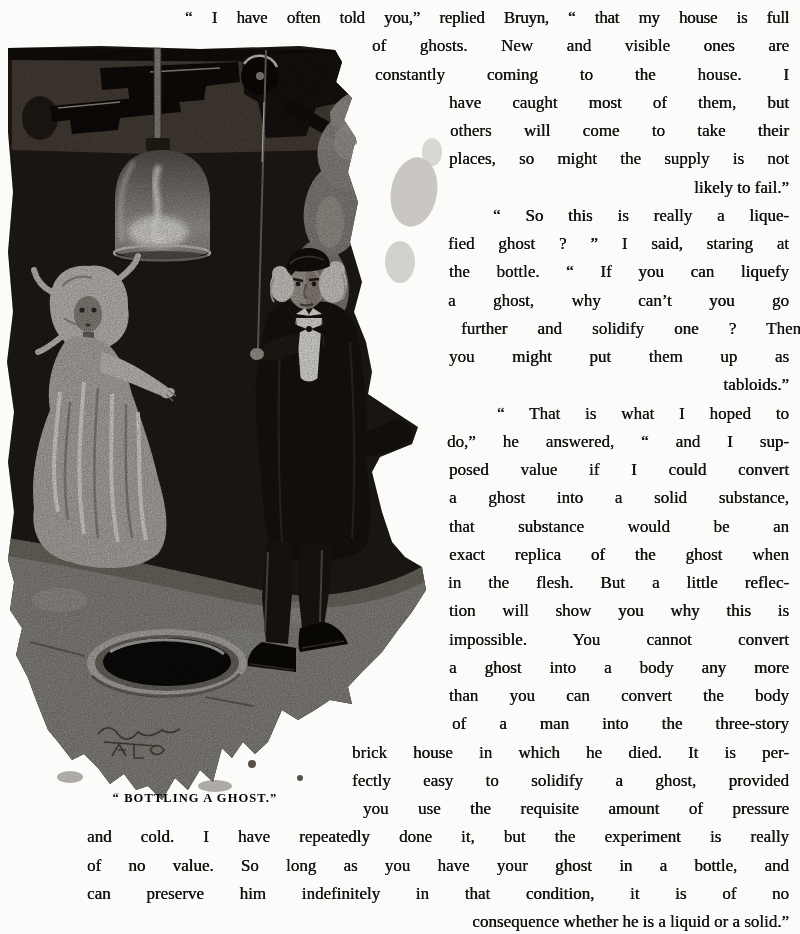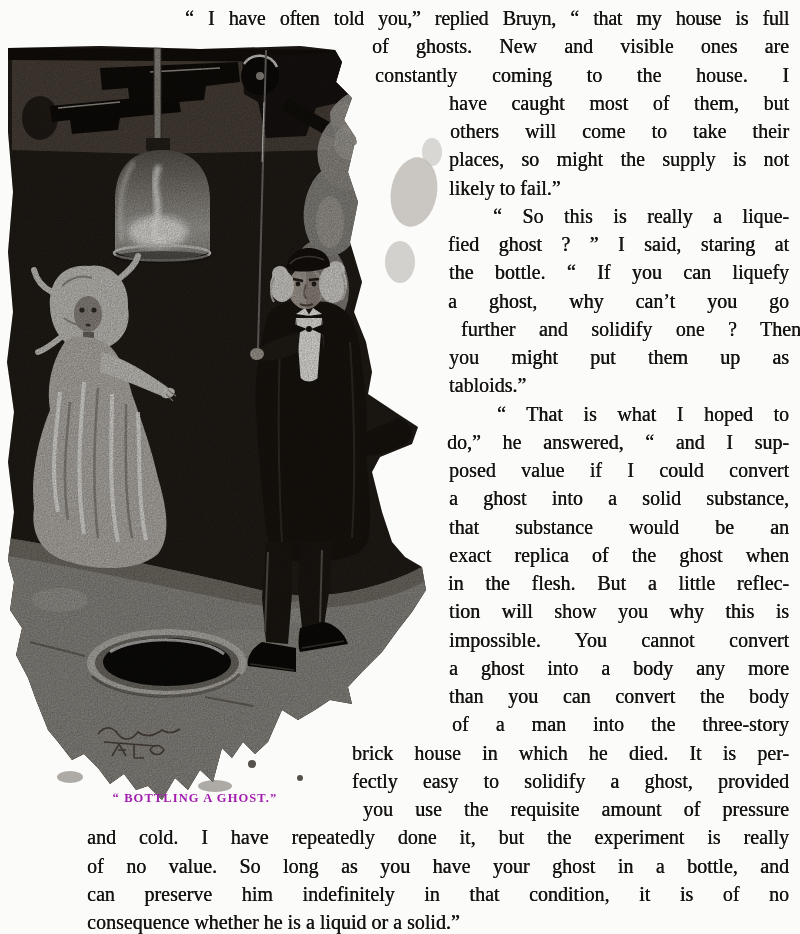--- a/index.html
+++ b/index.html
@@ -4,31 +4,31 @@
 <style>
   html,body{margin:0;padding:0;background:#e8e8e6;}
   .page{
     position:relative;width:800px;height:934px;margin:0 auto;
     background:#fbfbf9;overflow:hidden;
     font-family:"Liberation Serif","DejaVu Serif",serif;
     color:#161412;
   }
   .illustration{position:absolute;left:0;top:42px;}
   .line{
-    position:absolute;height:27px;line-height:26px;font-size:20px;
+    position:absolute;height:27px;line-height:26px;font-size:17px;
     text-shadow:0.35px 0 0 currentColor;
     white-space:normal;
   }
   .j{text-align:justify;text-align-last:justify;}
-  .l{text-align:left;}
+  .l{text-align:right;}
   .t{letter-spacing:-0.3px;}
   .caption{
     position:absolute;top:791px;left:95px;width:200px;
     text-align:center;font-size:12.5px;font-weight:bold;
-    letter-spacing:1.1px;color:#a21caf;
+    letter-spacing:1.1px;color:#000000;
   }
 </style>
 </head>
 <body>
 
 <div class="page">
 
   <svg class="illustration" width="445" height="772" viewBox="0 0 445 772" aria-hidden="true">
     <defs>
       <path id="sil" d="M8,6 L100,4 L200,7 L300,4 L335,8

